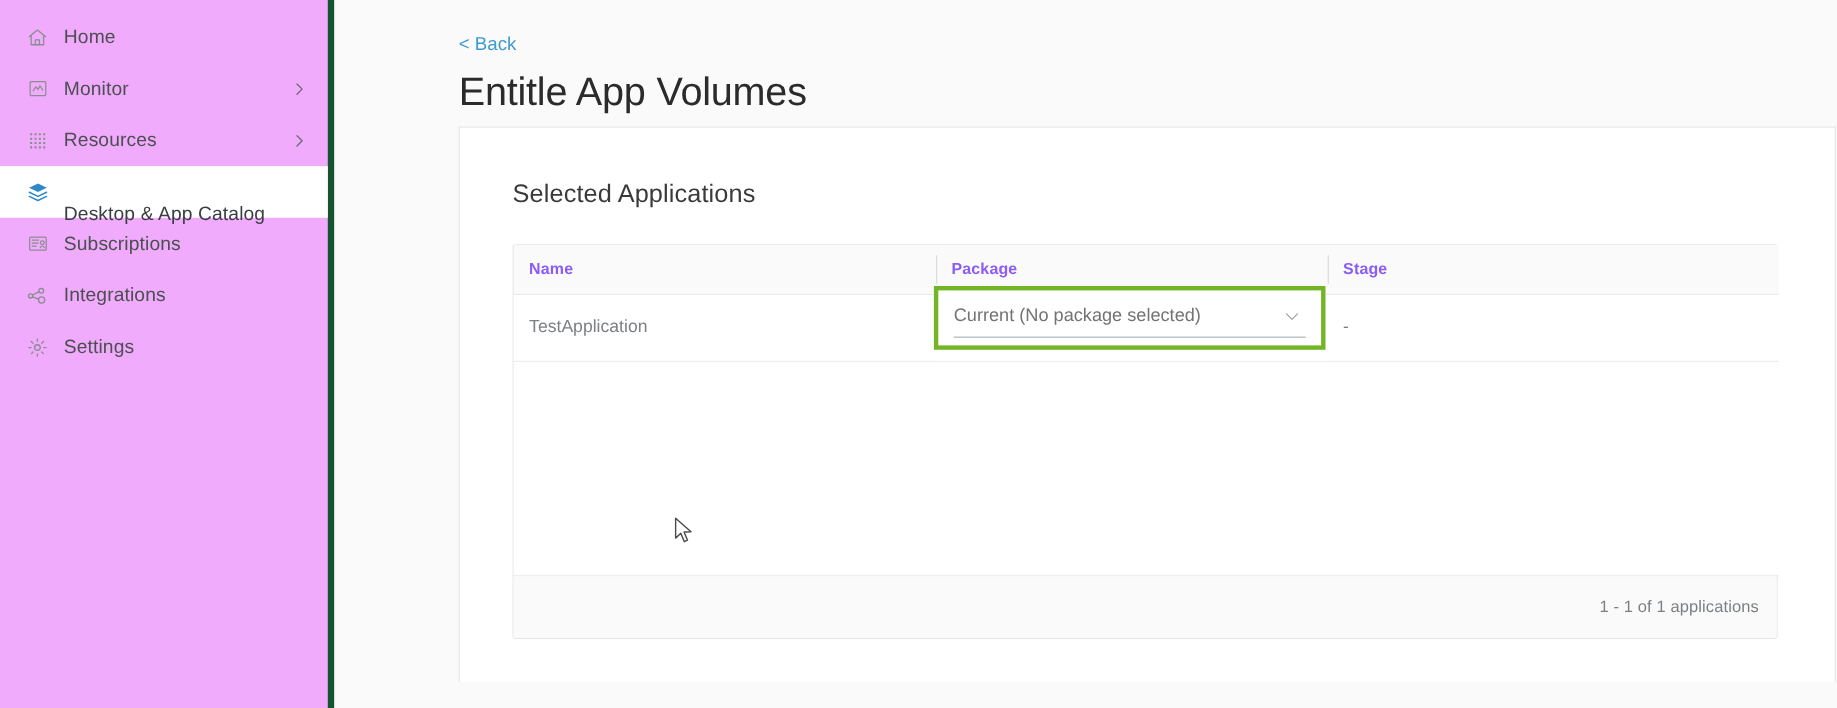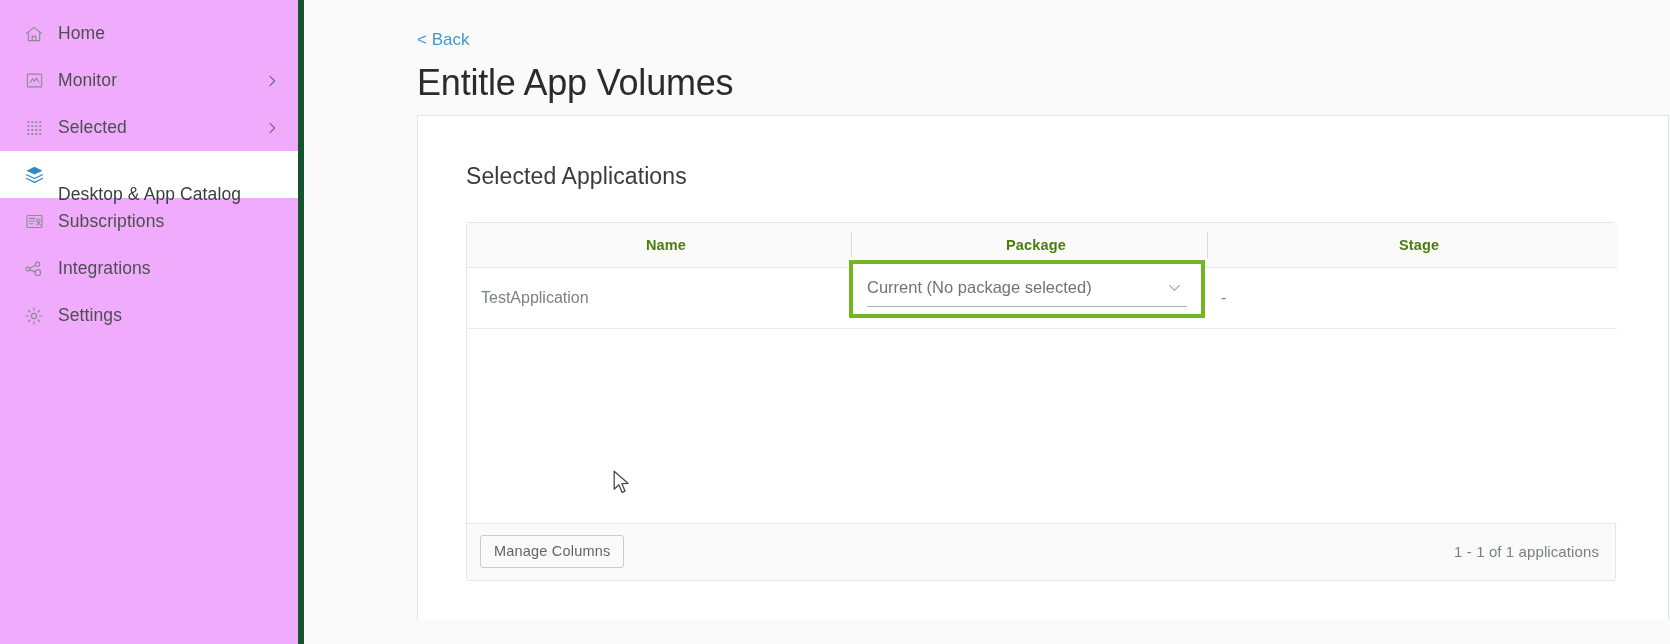--- a/index.html
+++ b/index.html
@@ -136,22 +136,22 @@
   .tbl {
     width: 100%;
     border-collapse: collapse;
     table-layout: fixed;
   }
 
   .tbl thead th {
     background: #fafafa;
     font-size: 14.5px;
     font-weight: bold;
-    color: #4d7c0f;
-    text-align: center;
+    color: #8b5cf6;
+    text-align: left;
     padding: 13px 0 13px 14px;
     height: 44px;
     border-bottom: 1px solid #e4e5e6;
     letter-spacing: 0.15px;
     position: relative;
   }
 
   .tbl thead th + th::before {
     content: "";
     position: absolute;
@@ -318,21 +318,21 @@
               <rect x="8" y="14" width="2.4" height="2.4" rx="0.4"></rect>
               <rect x="13" y="14" width="2.4" height="2.4" rx="0.4"></rect>
               <rect x="18" y="14" width="2.4" height="2.4" rx="0.4"></rect>
             <rect x="3" y="19" width="2.4" height="2.4" rx="0.4"></rect>
               <rect x="8" y="19" width="2.4" height="2.4" rx="0.4"></rect>
               <rect x="13" y="19" width="2.4" height="2.4" rx="0.4"></rect>
               <rect x="18" y="19" width="2.4" height="2.4" rx="0.4"></rect>
           </g>
         </svg>
       </span>
-      <span class="nav-label">Selected</span>
+      <span class="nav-label">Resources</span>
       <span class="nav-chevron">
         <svg width="16" height="16" viewBox="0 0 24 24" fill="none" stroke="currentColor" stroke-width="1.8" stroke-linecap="round" stroke-linejoin="round">
           <path d="M9 5l7 7-7 7"></path>
         </svg>
       </span>
     </div>
 
     <div class="nav-item active">
       <span class="nav-icon">
         <svg width="21" height="21" viewBox="0 0 24 24" fill="none" stroke="currentColor" stroke-width="1.5" stroke-linejoin="round">
@@ -419,21 +419,20 @@
               </tr>
               <tr>
                 <td class="filler"></td>
                 <td class="filler"></td>
                 <td class="filler"></td>
               </tr>
             </tbody>
           </table>
 
           <div class="tbl-footer">
-            <button class="manage-columns-btn">Manage Columns</button>
             <span class="pager-count">1 - 1 of 1 applications</span>
           </div>
         </div>
 
       </div>
     </div>
 
     <span class="cursor" style="left:309px; top:470px;">
       <svg width="20" height="26" viewBox="0 0 20 26">
         <path d="M1.2 1.2 1.2 19.2 5.9 14.8 9.1 22.4 12.0 21.1 8.9 13.7 15.2 13.4 Z" fill="#ffffff" stroke="#4a4a4a" stroke-width="1.3" stroke-linejoin="round"></path>

